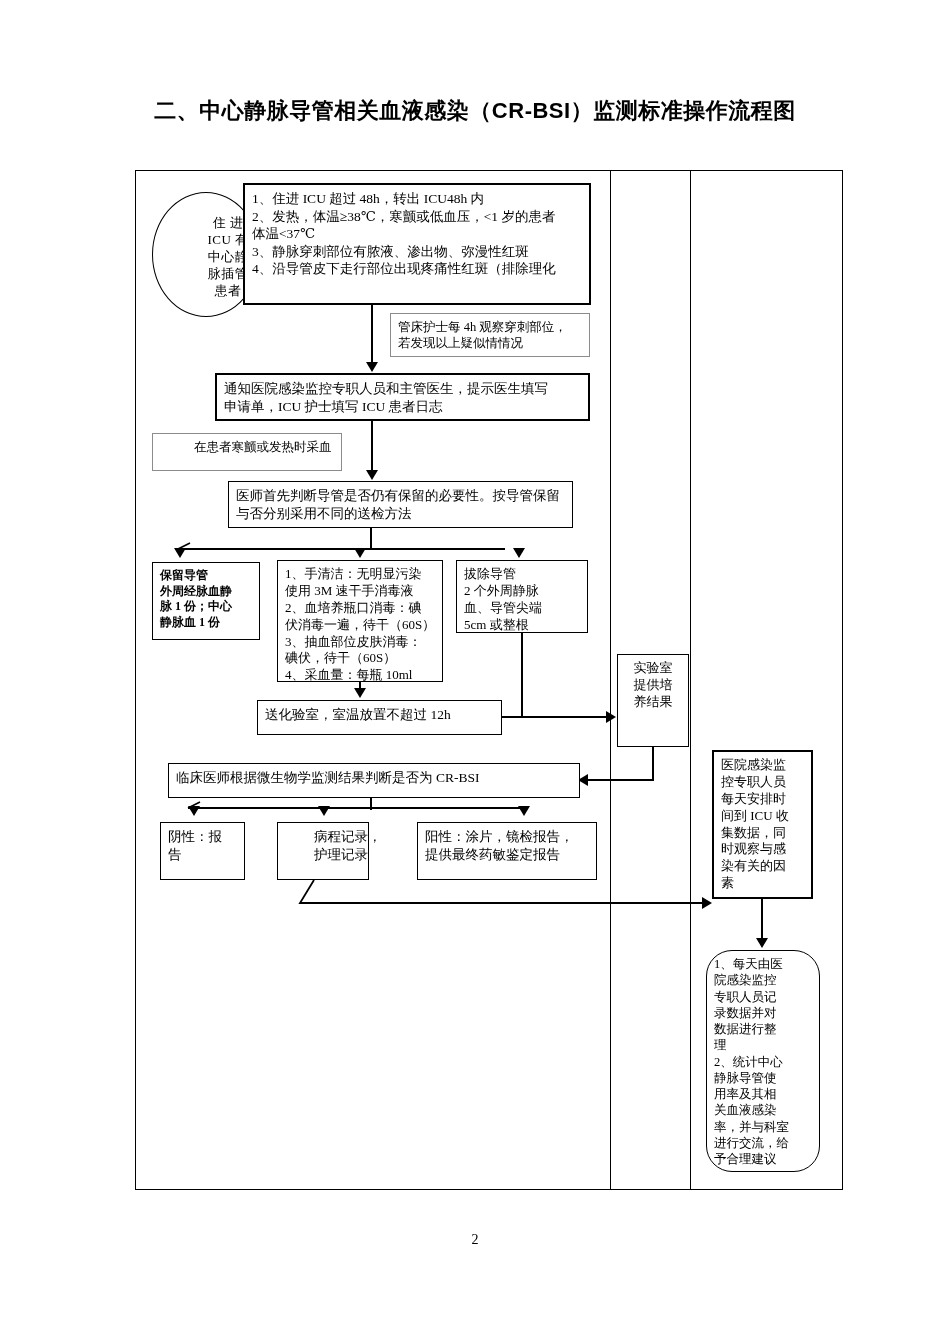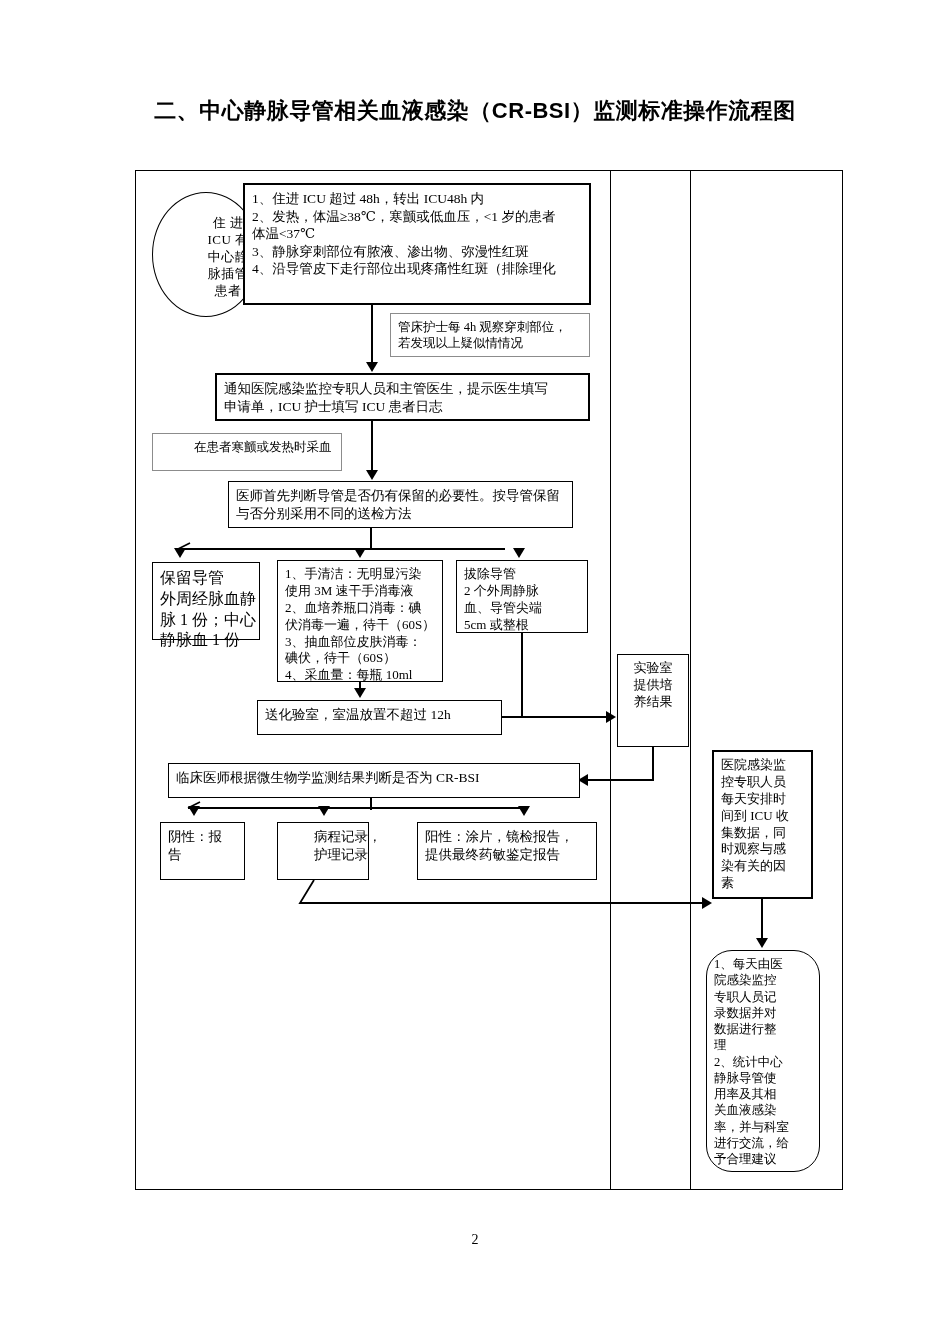--- a/index.html
+++ b/index.html
@@ -128,21 +128,21 @@
     font-size: 14px;
   }
 
   
   #n-oval       { left: 152px;  top: 192px;  width: 108px; height: 125px; padding-top: 22px; font-size: 13px; }
   #n-criteria   { left: 243px;  top: 183px;  width: 348px; height: 122px; }
   #n-nurse      { left: 390px;  top: 313px;  width: 200px; height: 44px;  font-size: 12.5px; }
   #n-notify     { left: 215px;  top: 373px;  width: 375px; height: 48px;  }
   #n-draw       { left: 152px;  top: 433px;  width: 190px; height: 38px;  font-size: 12.5px; padding-left: 41px; }
   #n-decide     { left: 228px;  top: 481px;  width: 345px; height: 47px;  }
-  #n-keep       { left: 152px;  top: 562px;  width: 108px; height: 78px;  font-size: 16px; }
+  #n-keep       { left: 152px;  top: 562px;  width: 108px; height: 78px;  font-size: 12px; font-weight: bold; }
   #n-steps      { left: 277px;  top: 560px;  width: 166px; height: 122px; font-size: 13px; }
   #n-remove     { left: 456px;  top: 560px;  width: 132px; height: 73px;  font-size: 13px; }
   #n-send       { left: 257px;  top: 700px;  width: 245px; height: 35px;  }
   #n-lab        { left: 617px;  top: 654px;  width: 72px;  height: 93px;  font-size: 13px; text-align: center; }
   #n-judge      { left: 168px;  top: 763px;  width: 412px; height: 35px;  }
   #n-neg        { left: 160px;  top: 822px;  width: 85px;  height: 58px;  }
   #n-course     { left: 277px;  top: 822px;  width: 92px;  height: 58px; padding-left: 36px;  }
   #n-pos        { left: 417px;  top: 822px;  width: 180px; height: 58px;  }
   #n-collect    { left: 712px;  top: 750px;  width: 101px; height: 149px; font-size: 13px; }
   #n-stats      { left: 706px;  top: 950px;  width: 114px; height: 222px; font-size: 12.5px; }

